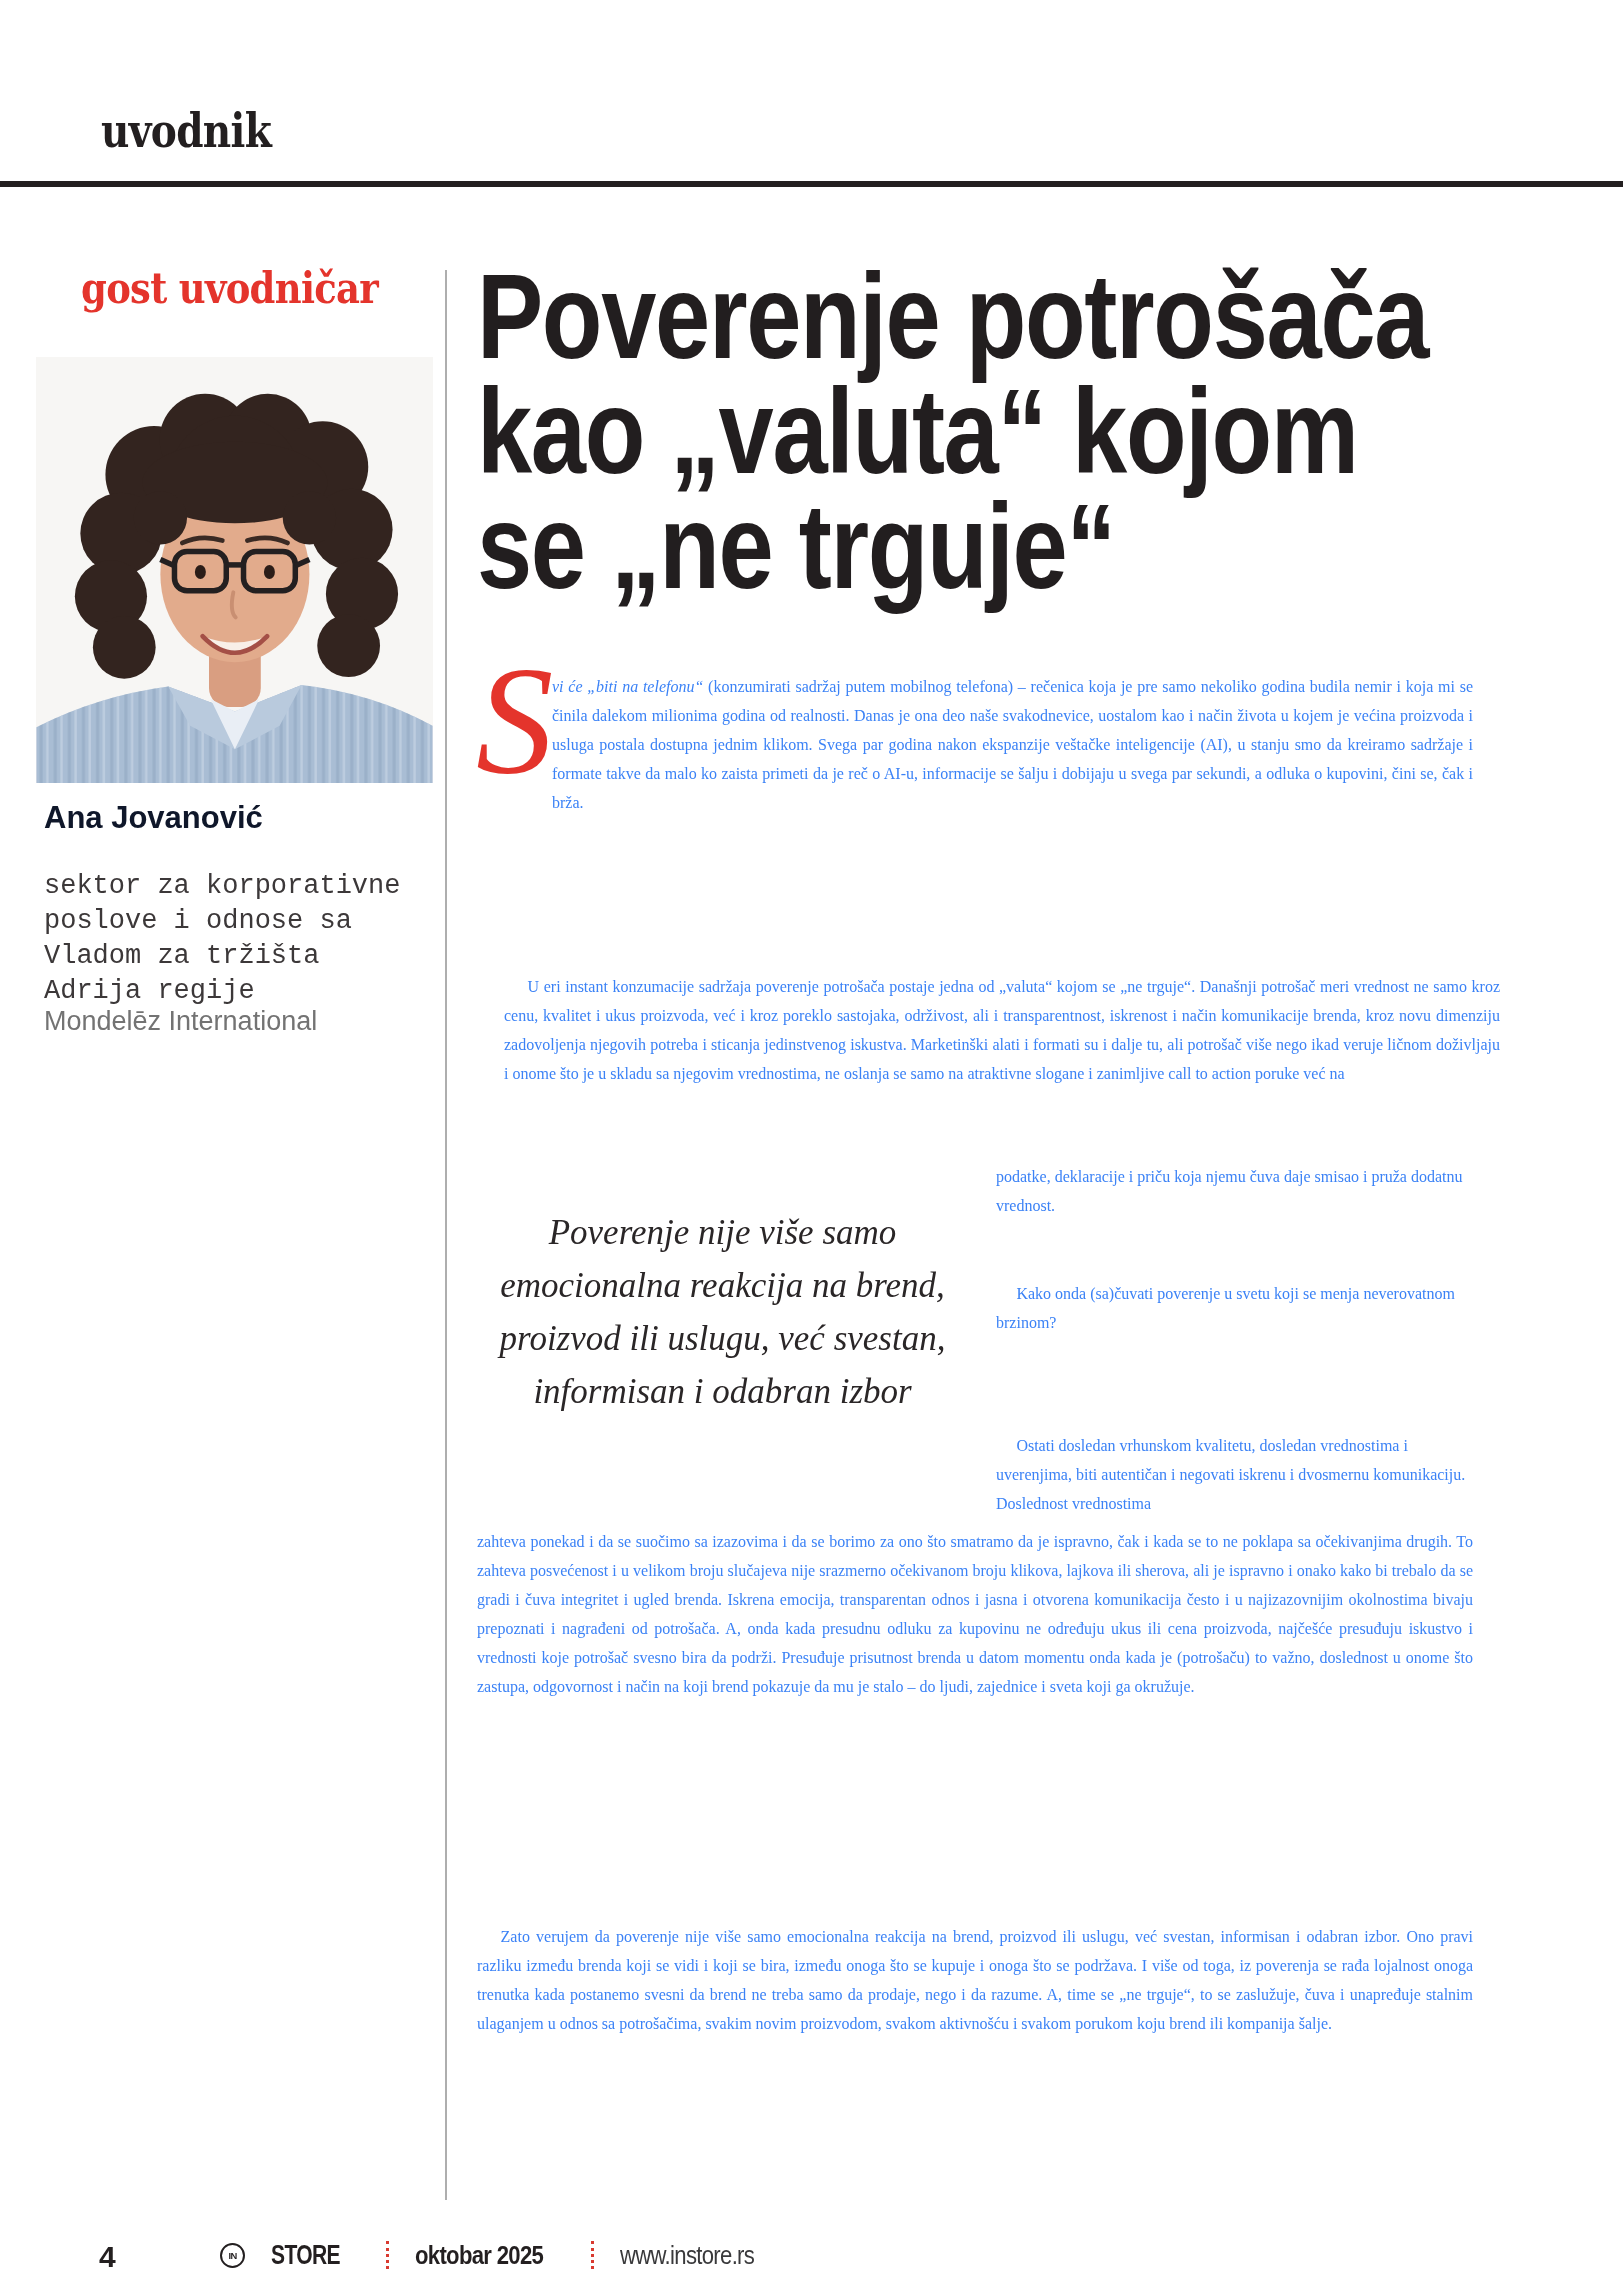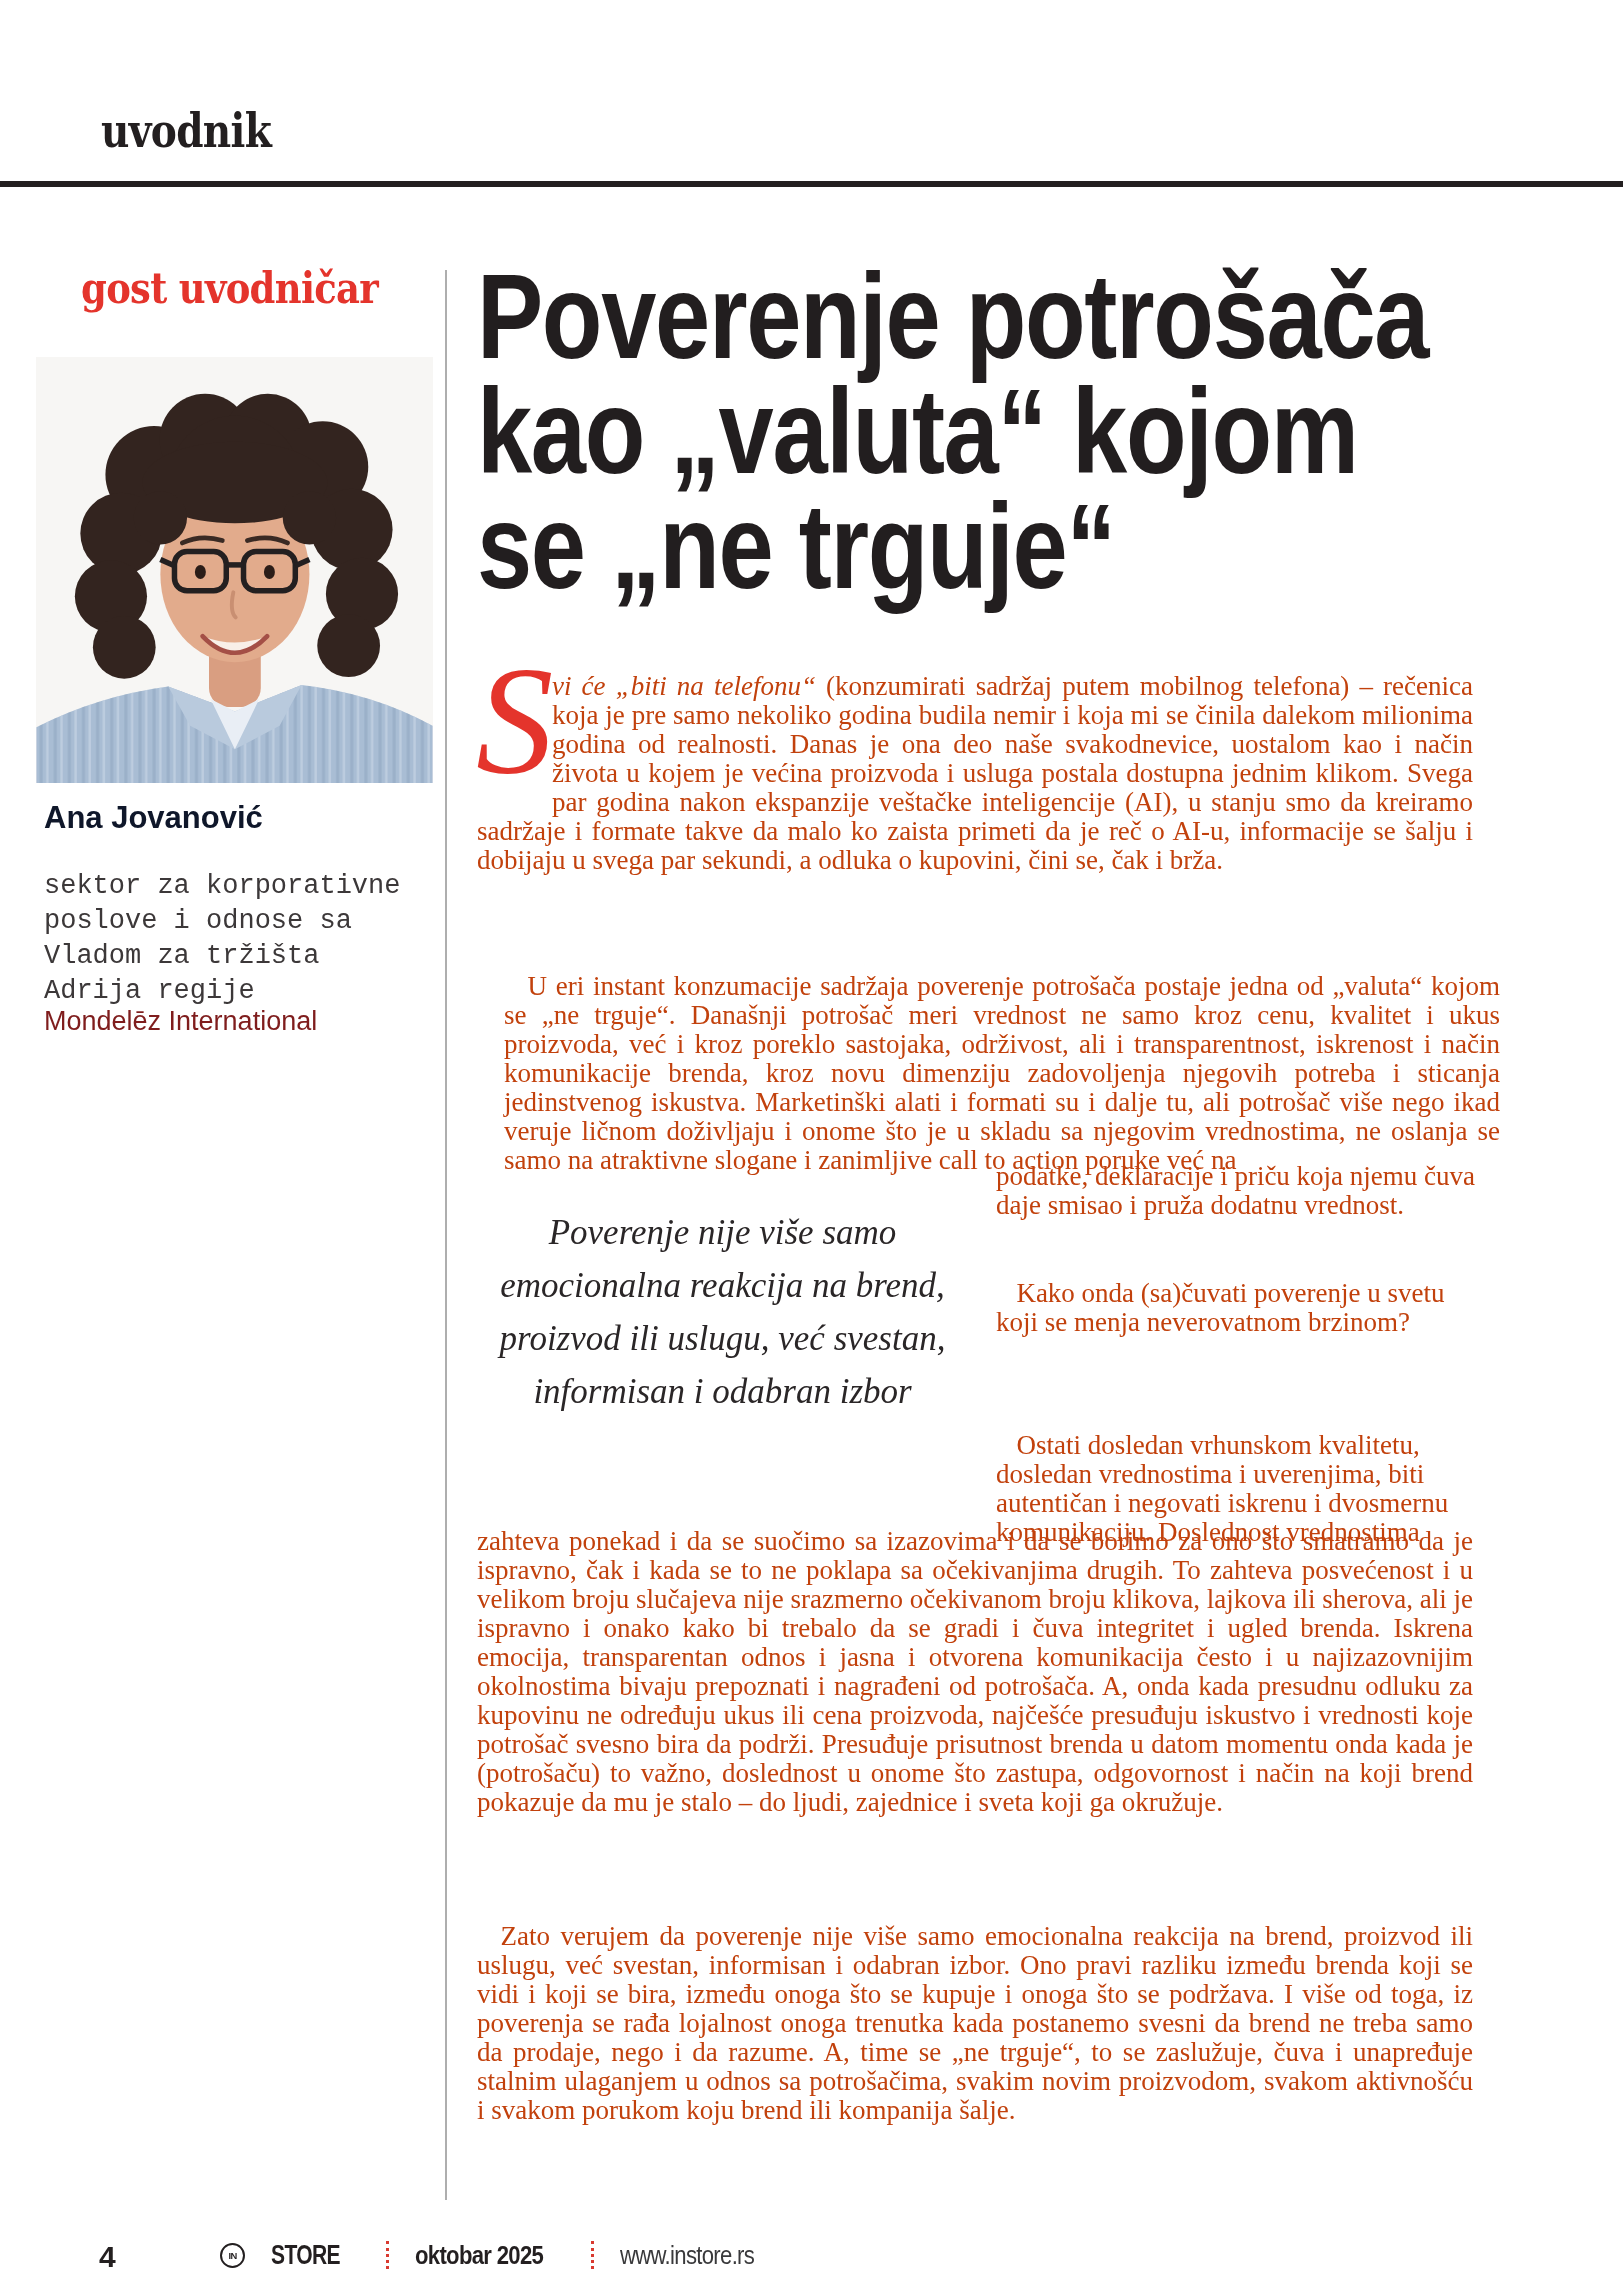--- a/index.html
+++ b/index.html
@@ -38,35 +38,35 @@
     font-weight:bold;font-size:31px;line-height:38px;color:#0f172a;
   }
   .author-role{
     left:44px;top:869px;width:369px;
     font-family:Liberation Mono, monospace;
     font-size:27px;line-height:35px;color:#3c3839;
   }
   .author-company{
     left:44px;top:1004px;width:369px;
     font-family:"Liberation Sans", sans-serif;
-    font-size:27px;line-height:35px;color:#7f1d1d;
+    font-size:27px;line-height:35px;color:#737373;
   }
   .v-divider{left:445px;top:270px;width:2.4px;height:1930px;background:#aeaeae;}
 
   
   .headline{
     left:477px;top:259px;width:1257px;
     font-family:"Liberation Sans", sans-serif;
     font-weight:bold;font-size:121px;line-height:115px;
     letter-spacing:-1.6px;color:#221e1f;
     transform:scaleX(.82);transform-origin:0 0;
     white-space:nowrap;
   }
   .body-text{
-    font-size:27px;line-height:29px;color:#c2410c;
+    font-size:16px;line-height:29px;color:#3b82f6;
     text-align:justify;
   }
   .p1{left:477px;top:672px;width:996px;}
   .dropcap-spacer{float:left;width:75px;height:118px;}
   .dropcap{
     left:476px;top:661px;
     font-family:"Liberation Serif", serif;font-style:italic;
     font-size:155px;line-height:118px;color:#e4342c;
   }
   .p2{left:492px;top:972px;width:996px;text-indent:23.6px;margin-left:12px;}

